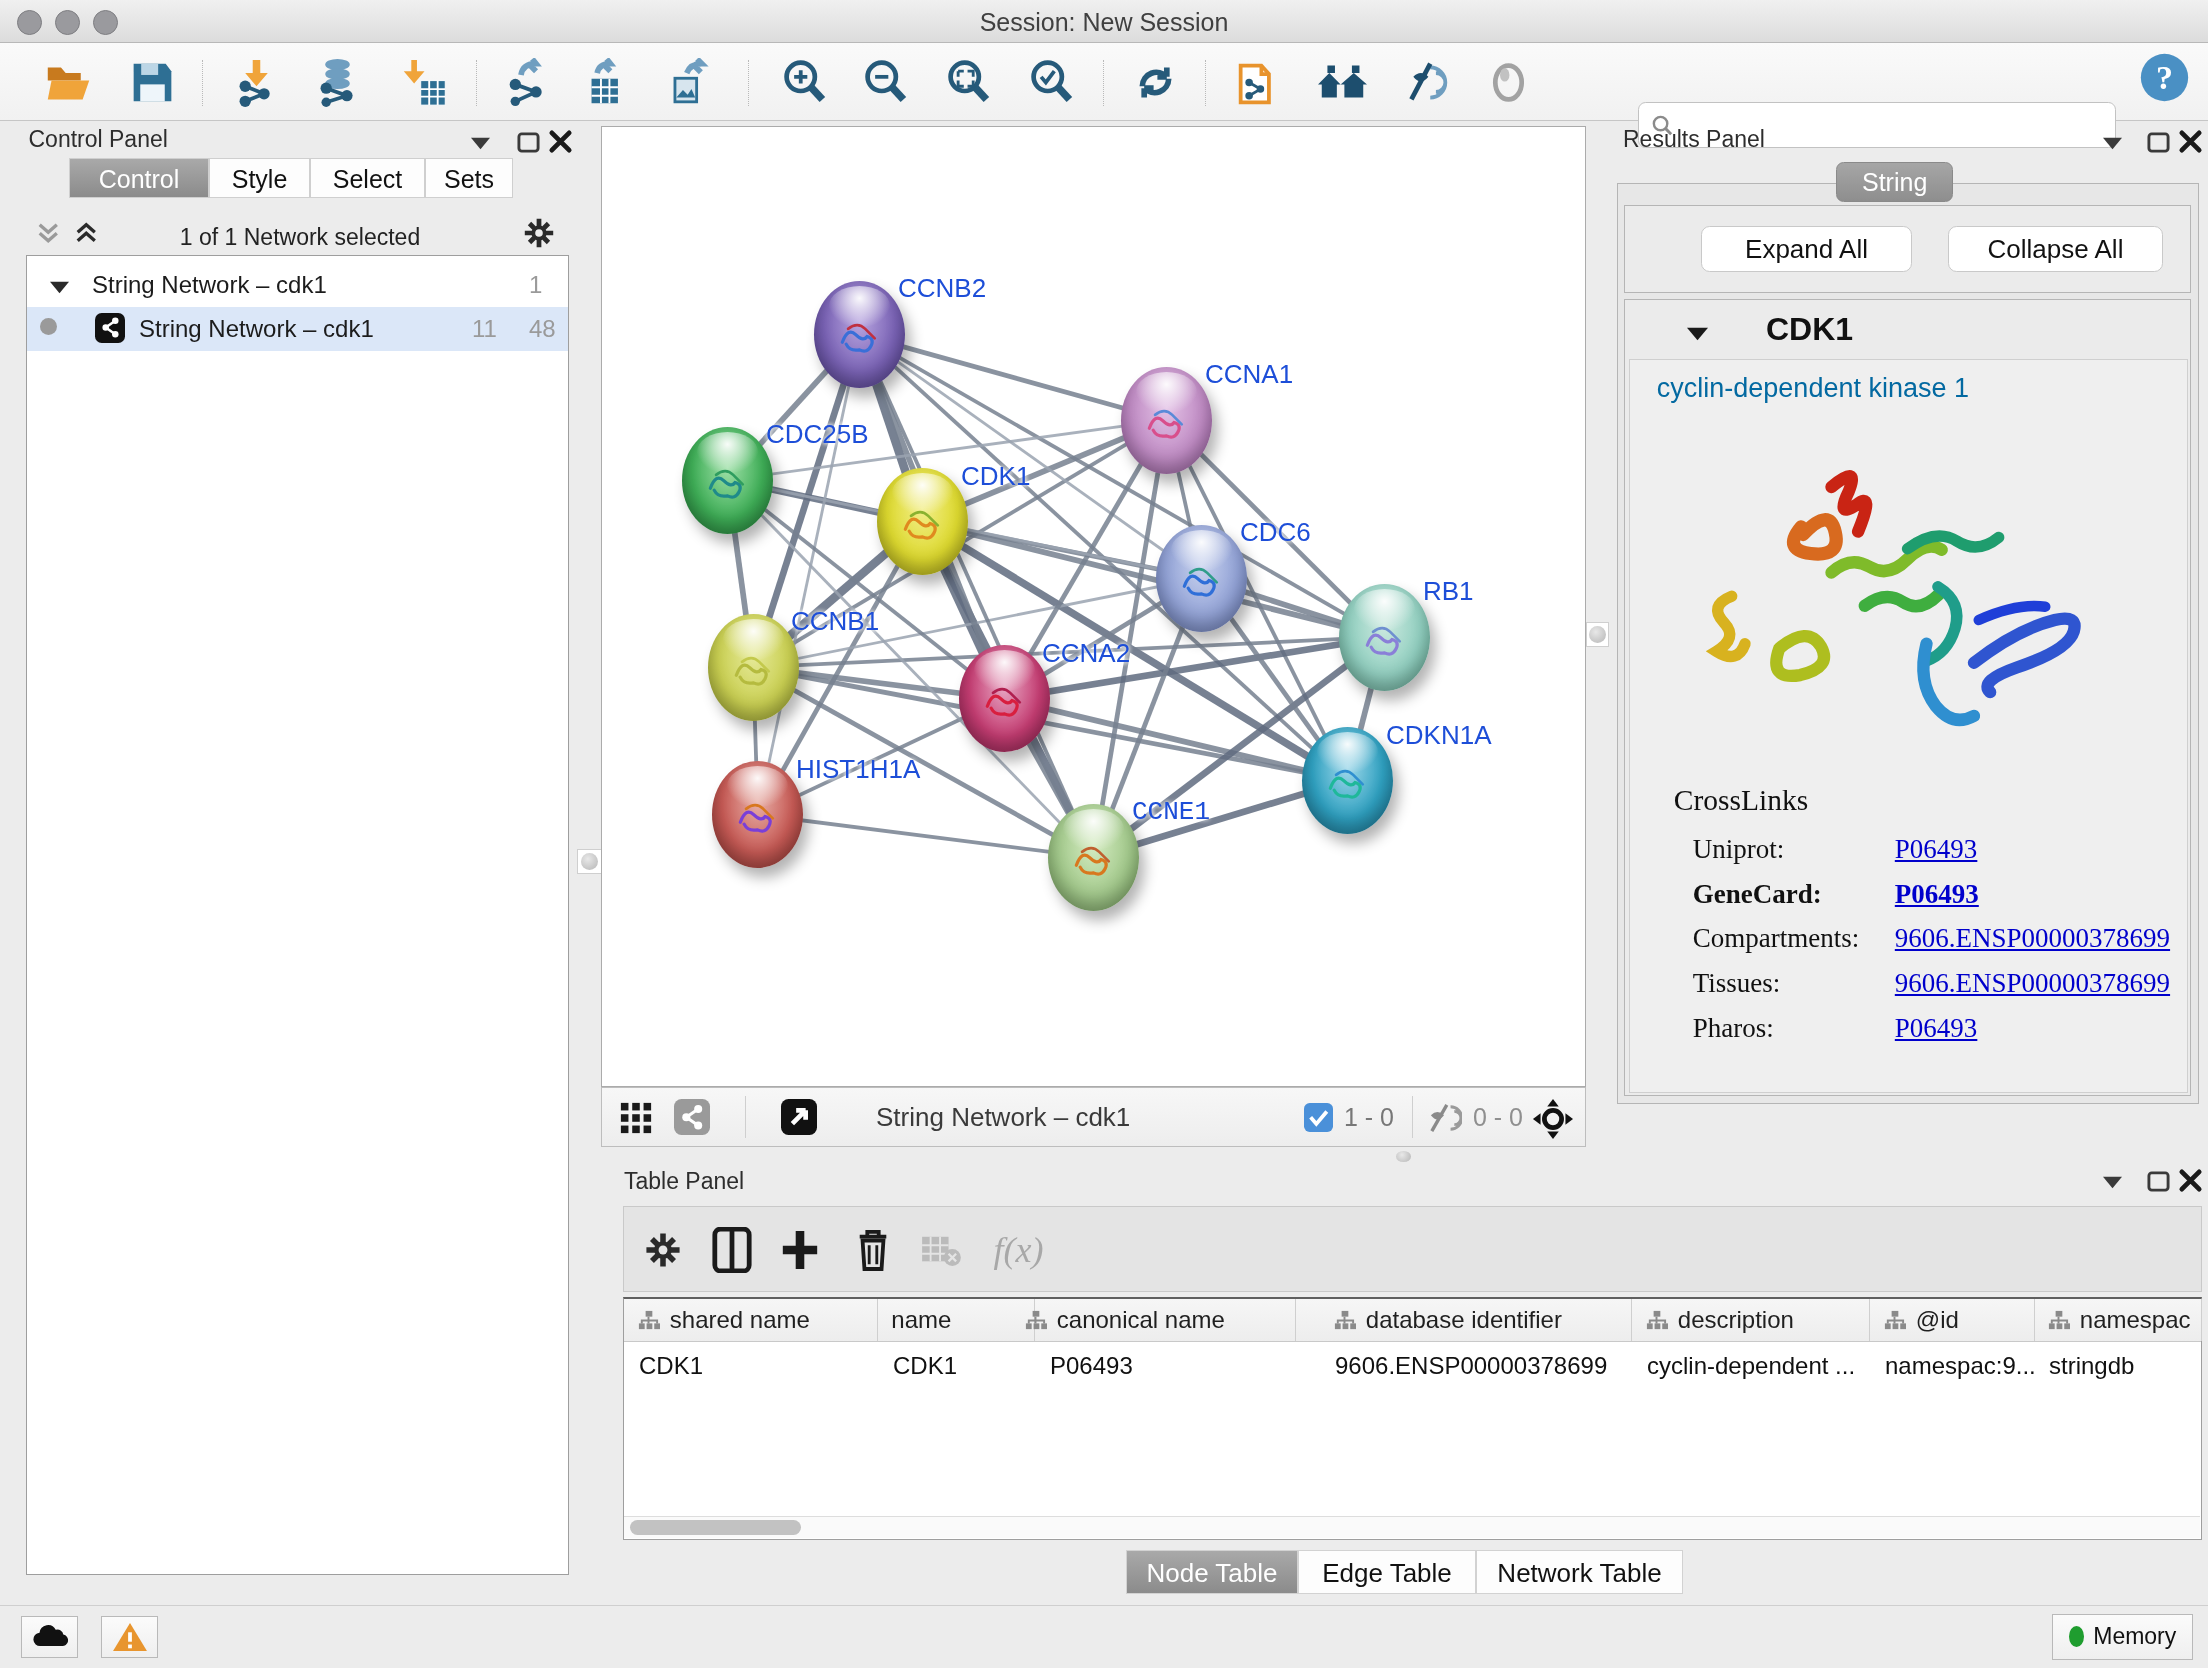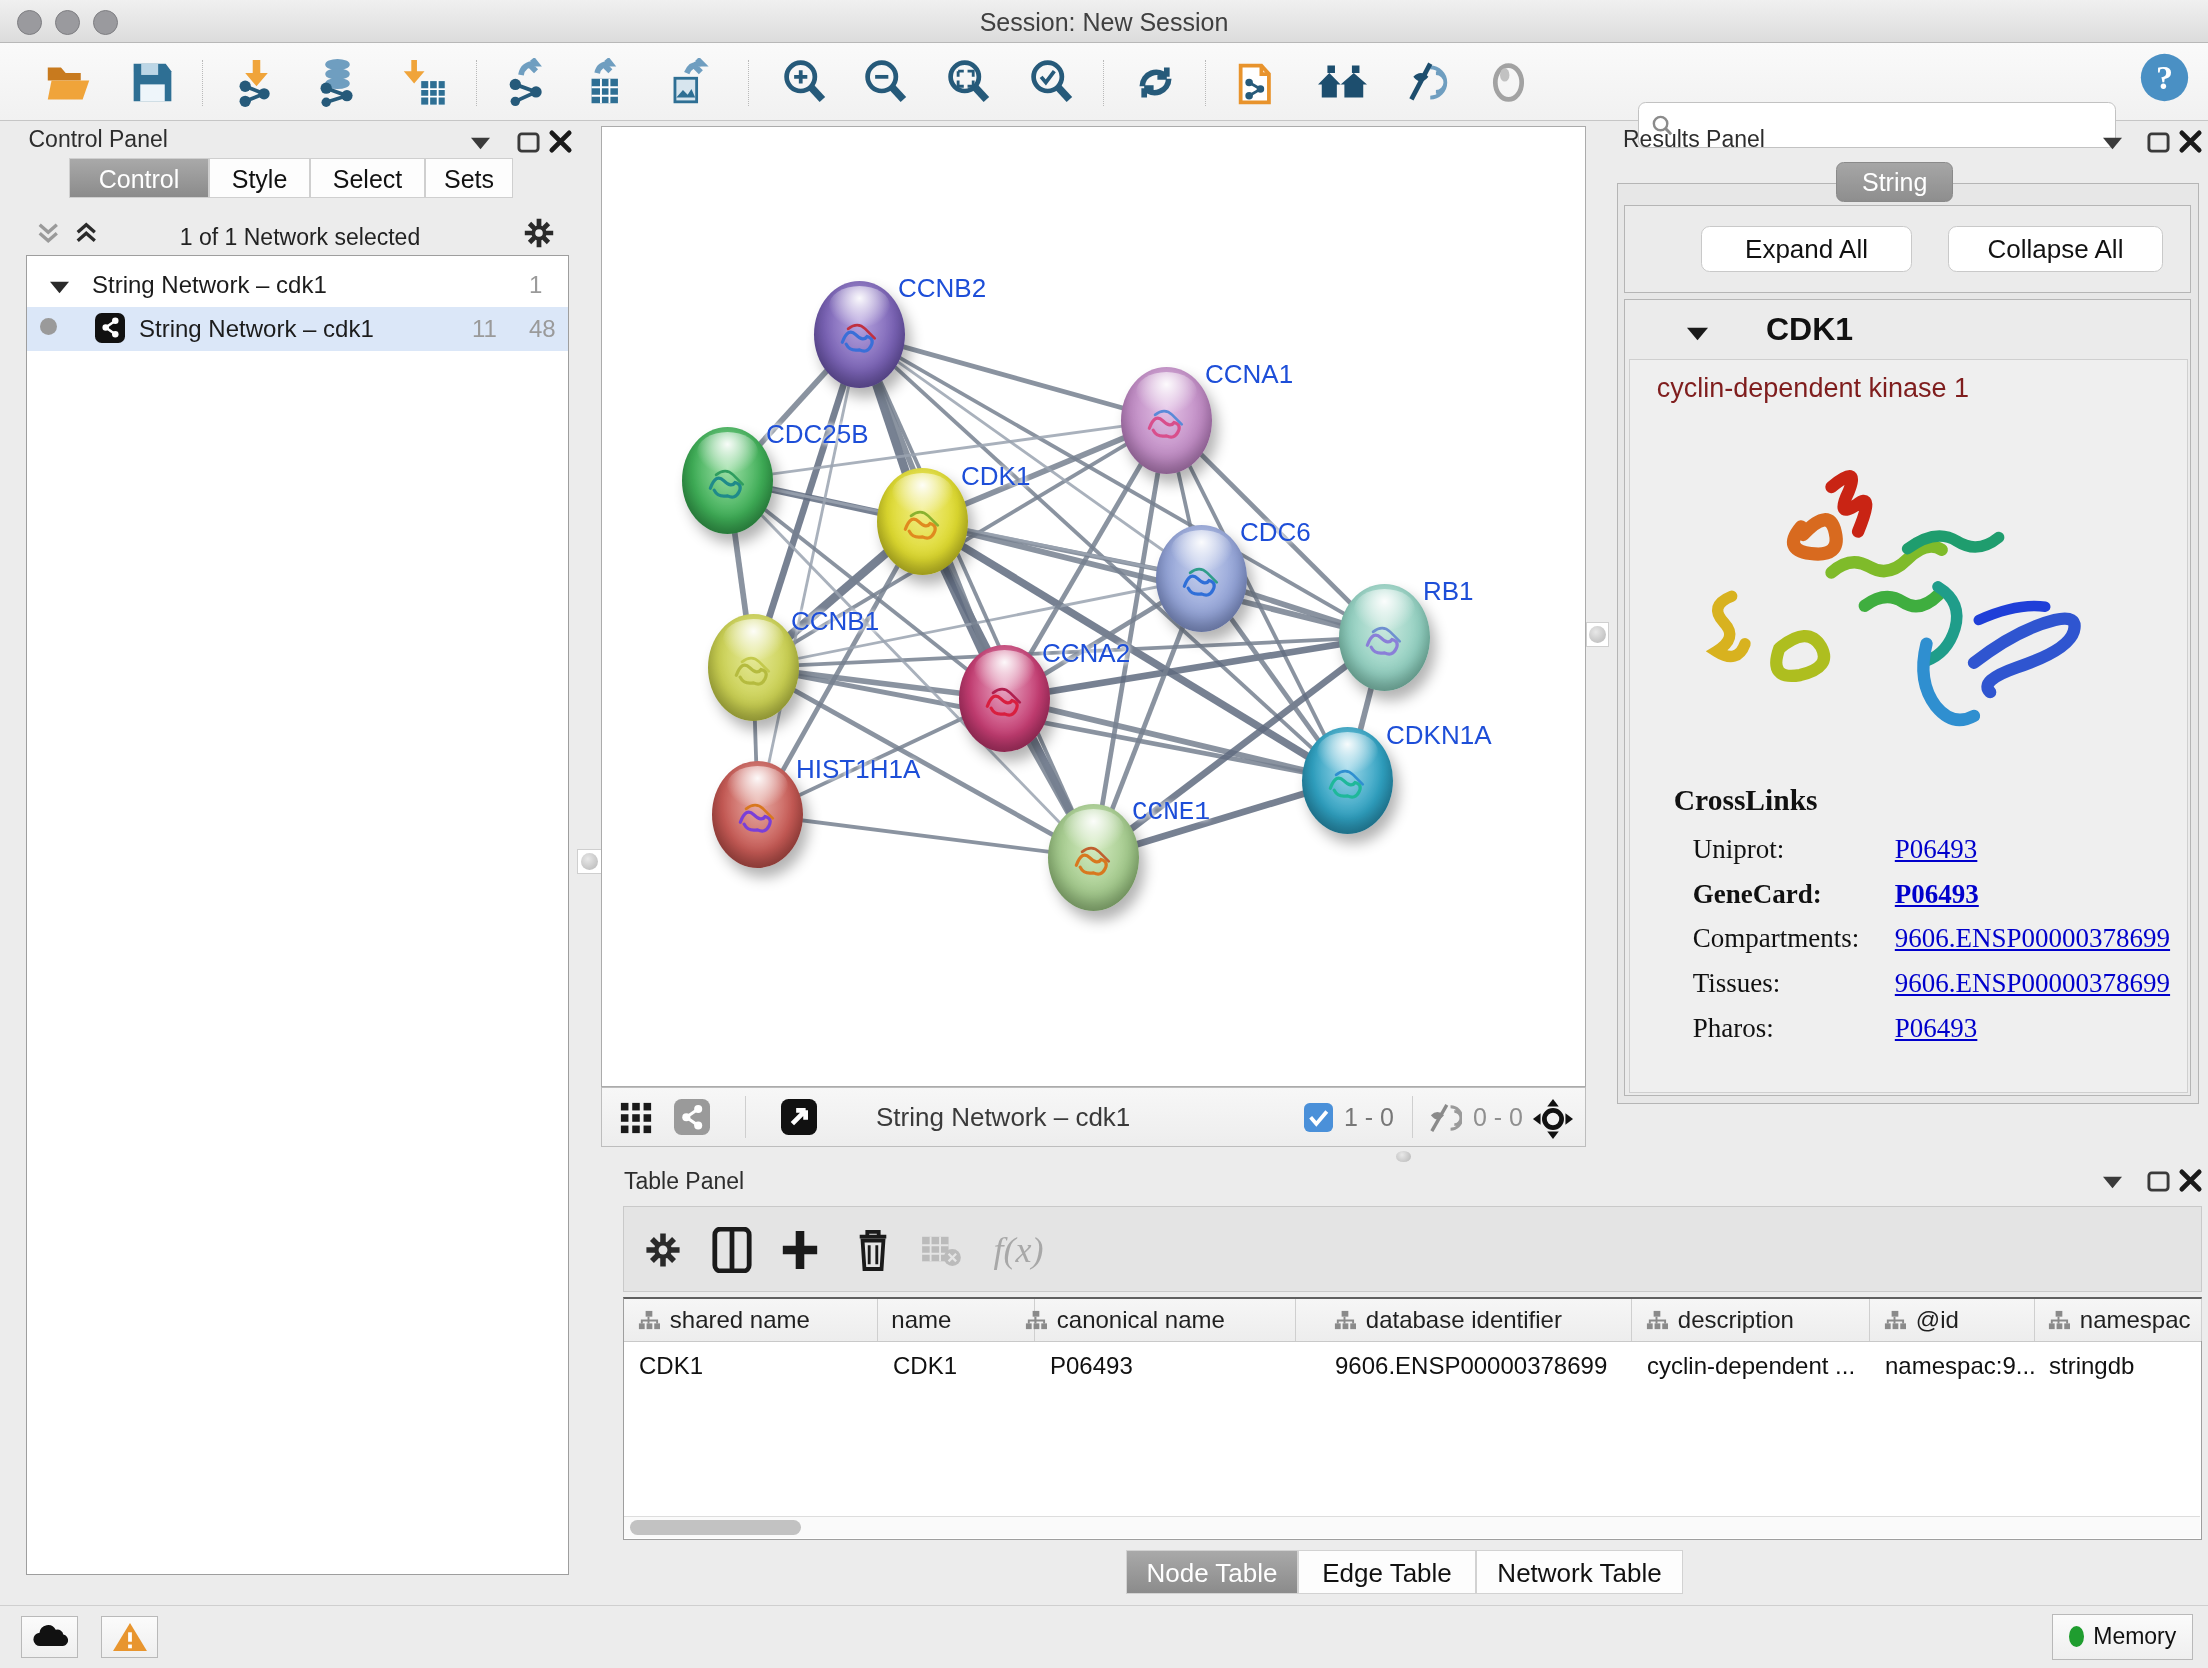--- a/index.html
+++ b/index.html
@@ -56,23 +56,23 @@
     display:flex;align-items:center;justify-content:center;}
   .split-handle i{display:block;width:17px;height:17px;border-radius:50%;
     background:radial-gradient(circle at 40% 35%,#e8e8e8,#b5b5b5);}
   
   .res-box{position:absolute;border:1px solid #b5b5b5;background:#e7e7e7;box-sizing:border-box;}
   .pill-tab{position:absolute;height:38px;line-height:38px;padding:0 25px;border-radius:7.6px;
     background:linear-gradient(#a6a6a6,#8e8e8e);color:#fff;font-size:25px;border:1px solid #8a8a8a;}
   .res-btn{position:absolute;height:46px;line-height:44px;text-align:center;font-size:26px;
     color:#111;background:#fff;border:1px solid #c9c9c9;border-radius:8.6px;box-sizing:border-box;}
   .gene-header{position:absolute;font-size:32px;font-weight:bold;color:#111;}
-  .gene-desc{position:absolute;font-size:27px;color:#7f1d1d;}
+  .gene-desc{position:absolute;font-size:27px;color:#0369a1;}
   .crosslinks-title{position:absolute;font-family:"Liberation Serif",serif;font-size:29.5px;
-    font-weight:bold;color:#111;}
+    font-weight:normal;color:#111;}
   .cl-row{position:absolute;font-family:"Liberation Serif",serif;font-size:27px;color:#111;}
   .cl-val{position:absolute;left:202px;top:0;color:#0000cc;text-decoration:underline;}
   
   .tp-toolbar{position:absolute;left:623px;top:1206px;width:1579px;height:86px;
     background:#e4e4e4;border:1px solid #c9c9c9;box-sizing:border-box;}
   .tp-icon{position:absolute;top:17px;width:51px;height:51px;display:flex;align-items:center;justify-content:center;}
   .fx{font-family:"Liberation Serif",serif;font-style:italic;font-size:36px;color:#a8a8a8;}
   .tablebox{position:absolute;left:623px;top:1297px;width:1579px;height:243px;background:#fff;
     border:1px solid #9e9e9e;border-top:2.9px solid #5f5f5f;box-sizing:border-box;}
   .th-row{position:absolute;left:0;top:0;height:42px;width:100%;background:linear-gradient(#f6f6f6,#ededed);

